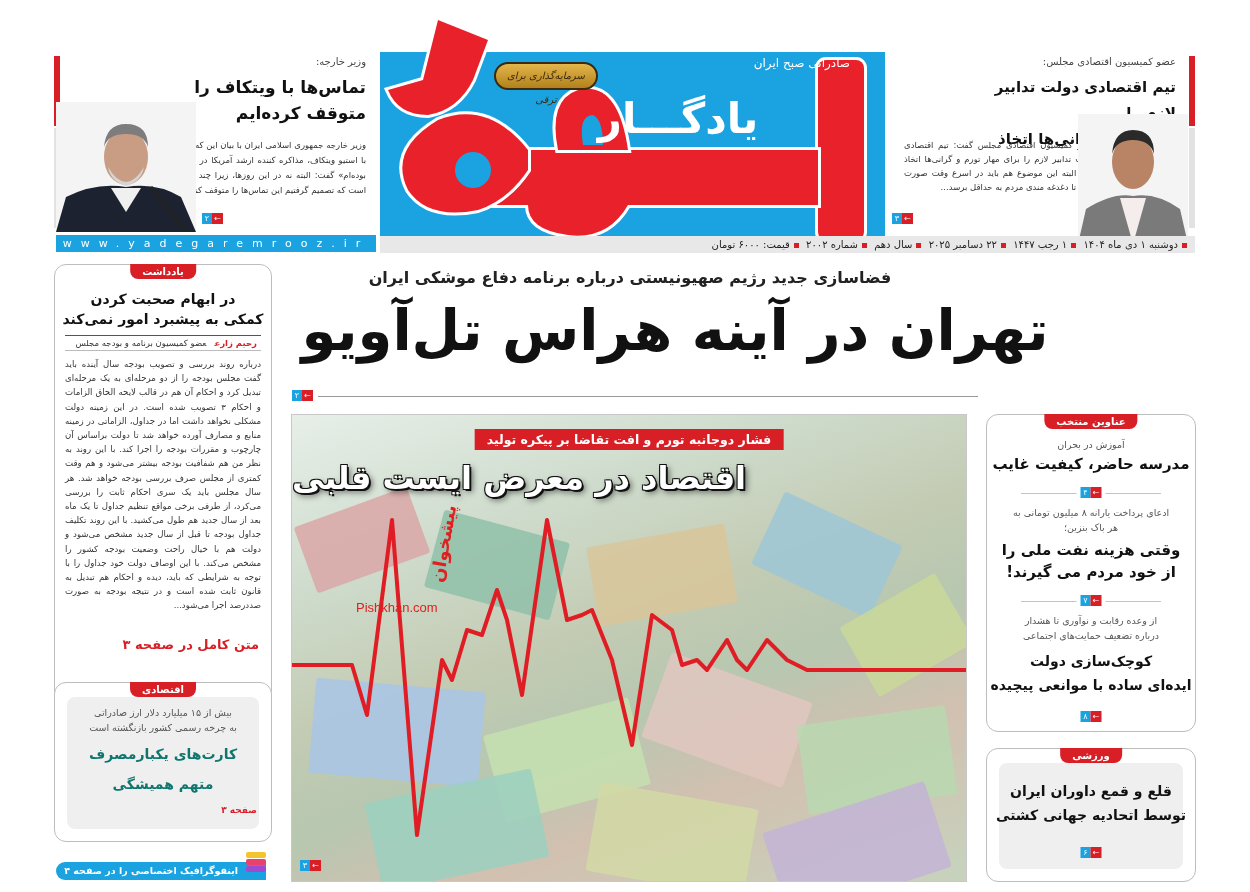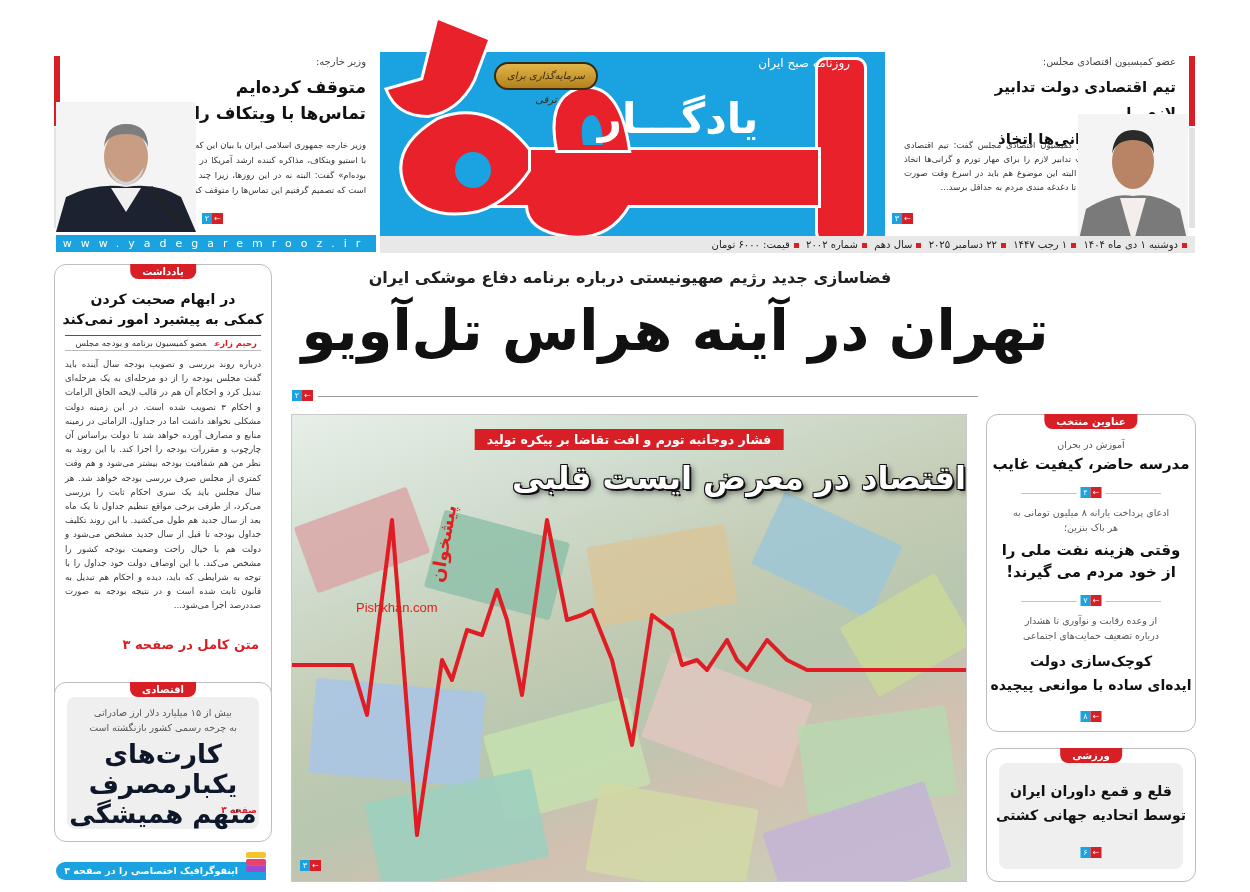--- a/index.html
+++ b/index.html
@@ -61,35 +61,35 @@
 
   
   .ed-title { position: absolute; left: 0; right: 0; top: 24px; text-align: center; font-size: 14px; font-weight: bold; line-height: 20px; color: #111; }
   .ed-byline { position: absolute; left: 10px; right: 10px; top: 70px; height: 16px; border-top: 1px solid #555; border-bottom: 1px solid #bbb; font-size: 8.5px; line-height: 15px; text-align: right; padding-right: 4px; color: #333; }
   .ed-byline .name { color: #d91f26; font-weight: bold; margin-left: 8px; }
   .ed-body { position: absolute; left: 10px; right: 10px; top: 92px; text-align: justify; font-size: 8.6px; line-height: 14.2px; color: #333; }
   .ed-more { position: absolute; right: 12px; top: 372px; font-size: 13px; font-weight: bold; color: #d91f26; }
 
   
   .ec-kicker { position: absolute; left: 0; right: 0; top: 22px; text-align: center; font-size: 9.5px; line-height: 15px; color: #555; }
-  .ec-title { position: absolute; left: 0; right: 0; top: 56px; text-align: center; font-size: 26px; font-weight: bold; line-height: 30px; color: #0f172a; }
+  .ec-title { position: absolute; left: 0; right: 0; top: 56px; text-align: center; font-size: 14px; font-weight: bold; line-height: 30px; color: #0f766e; }
   .ec-ref { position: absolute; right: 14px; top: 122px; font-size: 9px; font-weight: bold; color: #d91f26; }
 
   .info-bar { position: absolute; left: 56px; top: 862px; width: 210px; height: 18px; background: #1aa3e0; border-radius: 9px 0 0 9px;
     color: #ffffff; font-size: 9.5px; font-weight: bold; line-height: 18px; text-align: right; padding-right: 28px; }
   .info-icon { position: absolute; left: 246px; top: 852px; width: 20px; height: 24px; }
   .info-icon div { height: 6px; border-radius: 2px; margin-bottom: 1px; }
 
   
   .photo-block { position: absolute; left: 291px; top: 414px; width: 676px; height: 468px; overflow: hidden; border: 1px solid #c8c8c8;
     background: linear-gradient(160deg, #e7efe8 0%, #cfdccd 25%, #c3cbb3 45%, #b7c7b0 60%, #d2c0b0 75%, #c6d3bd 100%); }
   .photo-block .note { position: absolute; border-radius: 3px; opacity: 0.85; }
   .pb-kicker { position: absolute; left: 50%; top: 14px; transform: translateX(-50%); background: #d91f26; color: #fff;
     font-size: 12.5px; font-weight: bold; padding: 3px 12px; white-space: nowrap; }
-  .pb-title { position: absolute; left: 0; right: 0; top: 44px; text-align: right; font-size: 32px; font-weight: bold; color: #ffffff;
+  .pb-title { position: absolute; left: 0; right: 0; top: 44px; text-align: left; font-size: 32px; font-weight: bold; color: #ffffff;
     text-shadow: 2px 2px 0 #111, -1px -1px 0 #111, 1px -1px 0 #111, -1px 1px 0 #111, 3px 3px 6px rgba(0,0,0,0.6); }
   .pb-watermark { position: absolute; left: 64px; top: 185px; font-family: "Liberation Sans", sans-serif; font-size: 13px; color: #e02020; direction: ltr; }
   .pb-watermark-fa { position: absolute; left: 112px; top: 118px; font-size: 18px; font-weight: bold; color: #e02020; transform: rotate(-80deg); }
   .pb-ref { position: absolute; left: 8px; bottom: 10px; }
 
   
   .sel-kicker { position: absolute; left: 0; right: 0; text-align: center; font-size: 9.5px; line-height: 15px; color: #555; }
   .sel-title { position: absolute; left: 0; right: 0; text-align: center; font-weight: bold; color: #111; }
   .sel-rule { position: absolute; left: 34px; right: 34px; height: 1px; background: #c4c4c4; }
   .sel-ref { position: absolute; left: 50%; transform: translateX(-50%); background: #fff; padding: 0 4px; }
@@ -107,34 +107,34 @@
       <path d="M 250 130 Q 240 60 200 70 Q 170 80 180 130 Z"></path>
       <path d="M 150 130 Q 110 80 60 100 Q 10 130 30 170 Q 50 200 100 190 Q 130 180 150 150 Z"></path>
       <path d="M 60 0 L 110 20 L 95 60 Q 80 90 50 95 Q 20 95 10 70 L 45 60 Z"></path>
     </g>
     <g fill="#1aa3e0">
       <circle cx="95" cy="150" r="18"></circle>
       <path d="M 205 125 Q 200 95 215 95 Q 225 100 225 125 Z"></path>
     </g>
   </svg>
 </div>
-<div class="mast-tagline">روزنامه صبح ایران</div>
+<div class="mast-tagline">صادراتی صبح ایران</div>
 <div class="mast-seal">سرمایه‌گذاری برای ترقی</div>
 <div class="mast-yadegar">یادگـــار</div>
 
 <div class="side-bar-red" style="left:54px; top:56px; height:70px;"></div>
 <div class="side-bar-grey" style="left:54px; top:128px; height:100px;"></div>
 <div class="side-bar-red" style="left:1189px; top:56px; height:70px;"></div>
 <div class="side-bar-grey" style="left:1189px; top:128px; height:100px;"></div>
 
 <div class="lead-left">
   <div class="kicker">وزیر خارجه:</div>
   <div class="title">
+    <div>تماس‌ها با ویتکاف را</div>
     <div>متوقف کرده‌ایم</div>
-    <div>تماس‌ها با ویتکاف را</div>
   </div>
   <div class="body">وزیر خارجه جمهوری اسلامی ایران با بیان این که «من با استیو ویتکاف، مذاکره کننده ارشد آمریکا در تماس بوده‌ام» گفت: البته نه در این روزها، زیرا چند ماهی است که تصمیم گرفتیم این تماس‌ها را متوقف کنیم...</div>
   <div class="photo">
     <svg viewBox="0 0 140 130" width="140" height="130">
       <rect width="140" height="130" fill="#f4f4f4"></rect>
       <path d="M 0 130 L 10 95 Q 40 80 70 85 Q 100 80 125 95 L 140 130 Z" fill="#1d2230"></path>
       <path d="M 55 86 L 70 110 L 85 86 Z" fill="#f0f0f0"></path>
       <ellipse cx="70" cy="55" rx="22" ry="28" fill="#c89d84"></ellipse>
       <path d="M 48 45 Q 50 22 70 22 Q 92 22 92 45 Q 88 32 70 32 Q 52 32 48 45 Z" fill="#7d7d7d"></path>
       <path d="M 52 65 Q 70 95 88 65 Q 85 80 70 84 Q 55 80 52 65 Z" fill="#d4d4d4"></path>

